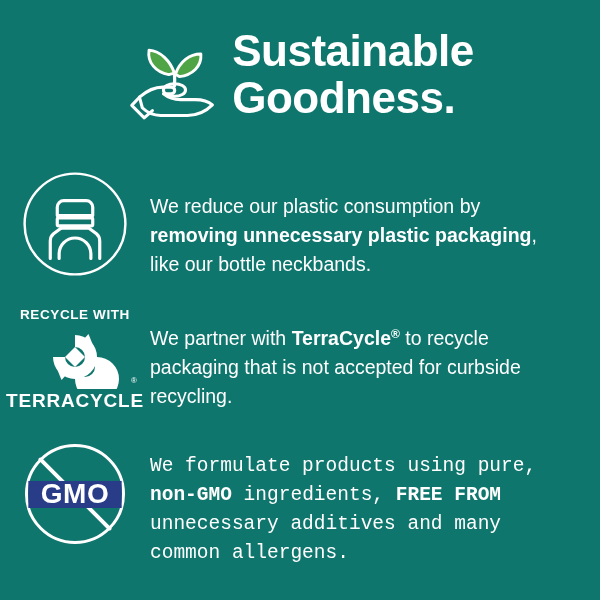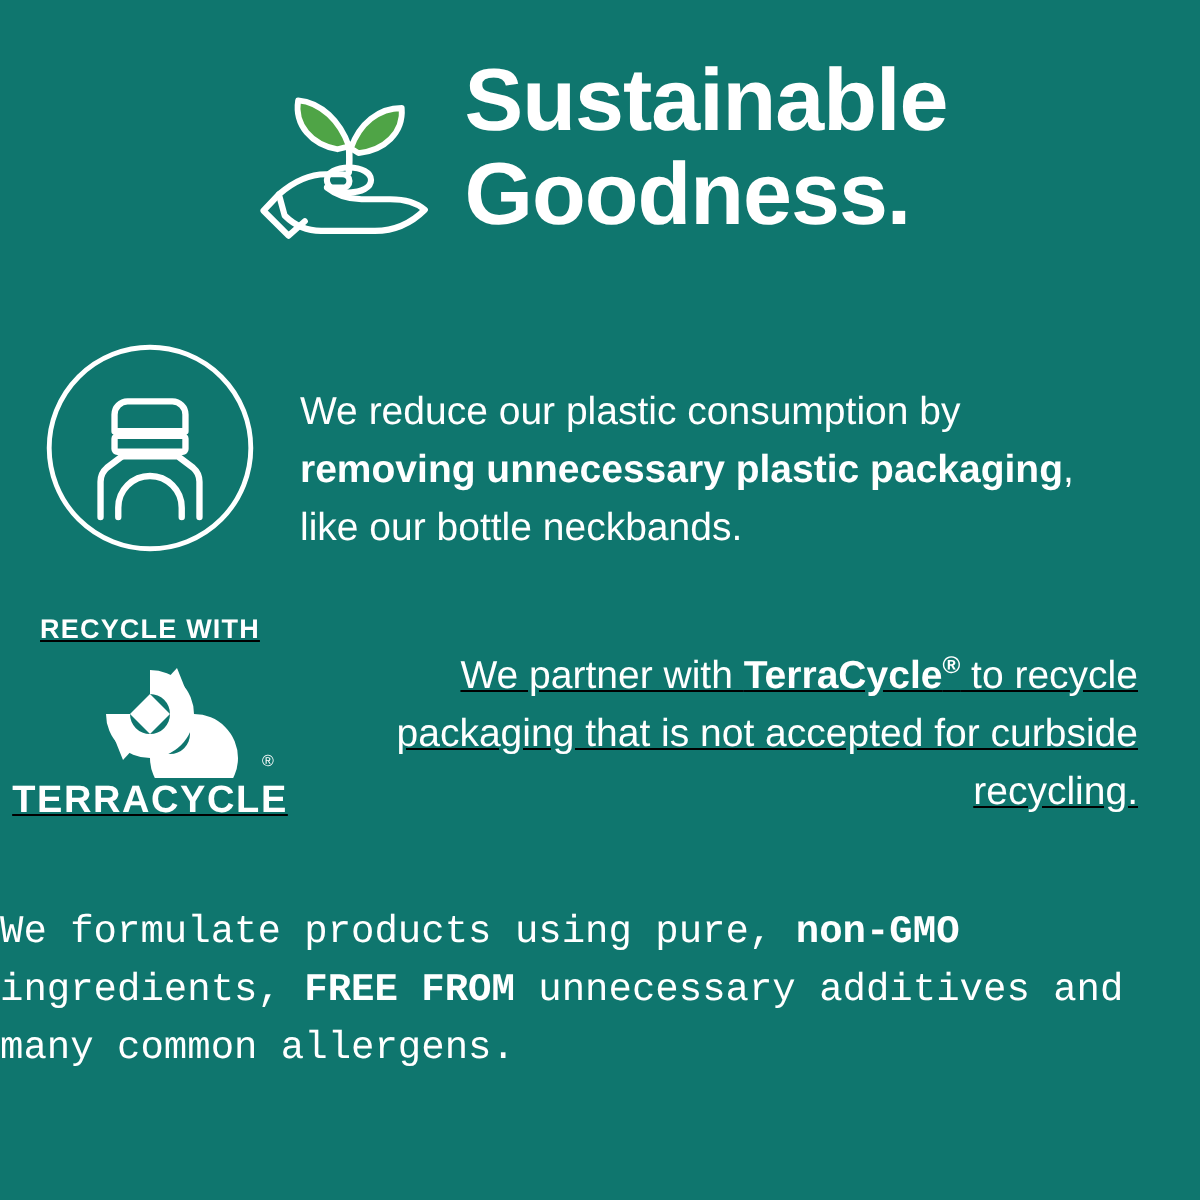--- a/index.html
+++ b/index.html
@@ -51,40 +51,40 @@
 
   
   .row {
     position: absolute;
     left: 0;
     width: 600px;
     display: flex;
     align-items: flex-start;
   }
   .row-1 { top: 168px; }
-  .row-2 { top: 305px; text-decoration: underline; }
+  .row-2 { top: 305px; }
   .row-3 { top: 438px; }
 
   .row-icon {
     flex: 0 0 150px;
     width: 150px;
     display: flex;
     align-items: flex-start;
     justify-content: center;
   }
   .row-text {
     flex: 1 1 auto;
     color: #ffffff;
     font-size: 19.5px;
     line-height: 29px;
     font-weight: 400;
     padding-right: 31px;
   }
   .row-1 .row-text { padding-top: 24px; }
-  .row-2 .row-text { padding-top: 19px; text-align: right; }
+  .row-2 .row-text { padding-top: 19px; }
   .row-3 .row-text { padding-top: 14px; font-family: Liberation Mono, monospace; }
   .row-text b {
     font-weight: 700;
   }
   .reg {
     font-size: 0.62em;
     vertical-align: super;
     line-height: 0;
   }
 
@@ -205,18 +205,29 @@
         </div>
         <div class="tc-bottom">TERRACYCLE</div>
       </div>
     </div>
     <div class="row-text">
       <span>We partner with </span><b>TerraCycle</b><b class="reg">®</b><span> to recycle packaging that is not accepted for curbside recycling.</span>
     </div>
   </div>
 
   <div class="row row-3">
+    <div class="row-icon">
+      <div>
+        <svg viewBox="0 0 120 120" width="112" height="112" aria-hidden="true">
+          <circle cx="60" cy="60" r="52" fill="none" stroke="#ffffff" stroke-width="3.2"></circle>
+          <line x1="23" y1="23" x2="97" y2="97" stroke="#ffffff" stroke-width="4.2" stroke-linecap="round"></line>
+
+          <rect x="10" y="46" width="100" height="29" fill="#283C87"></rect>
+          <text x="60" y="70" text-anchor="middle" fill="#ffffff" font-family="Liberation Sans, sans-serif" font-size="30" font-weight="700" letter-spacing="0.5">GMO</text>
+        </svg>
+      </div>
+    </div>
     <div class="row-text">
       <span>We formulate products using pure, </span><b>non-GMO</b><span> ingredients, </span><b>FREE FROM</b><span> unnecessary additives and many common allergens.</span>
     </div>
   </div>
 
 </div>
 
 </body></html>

